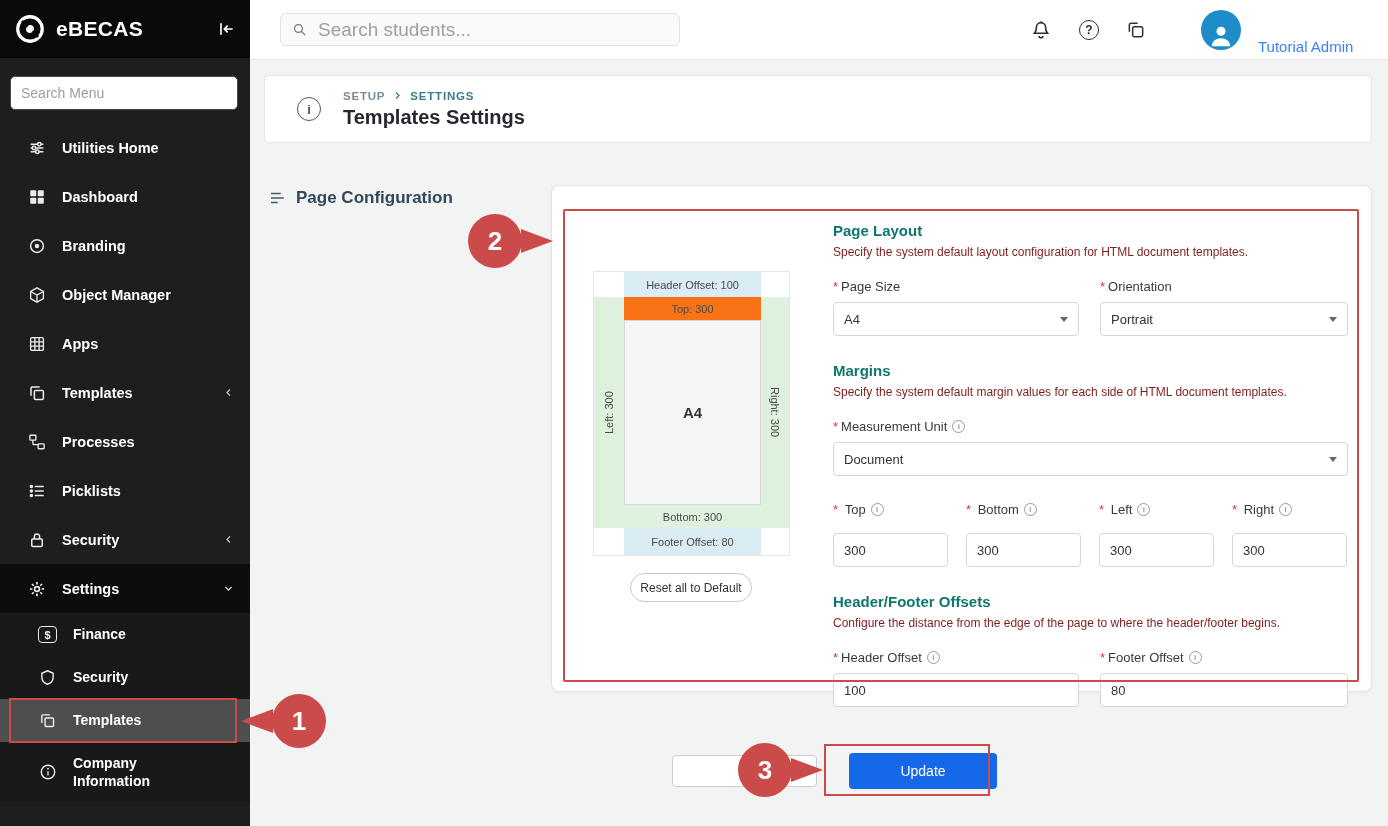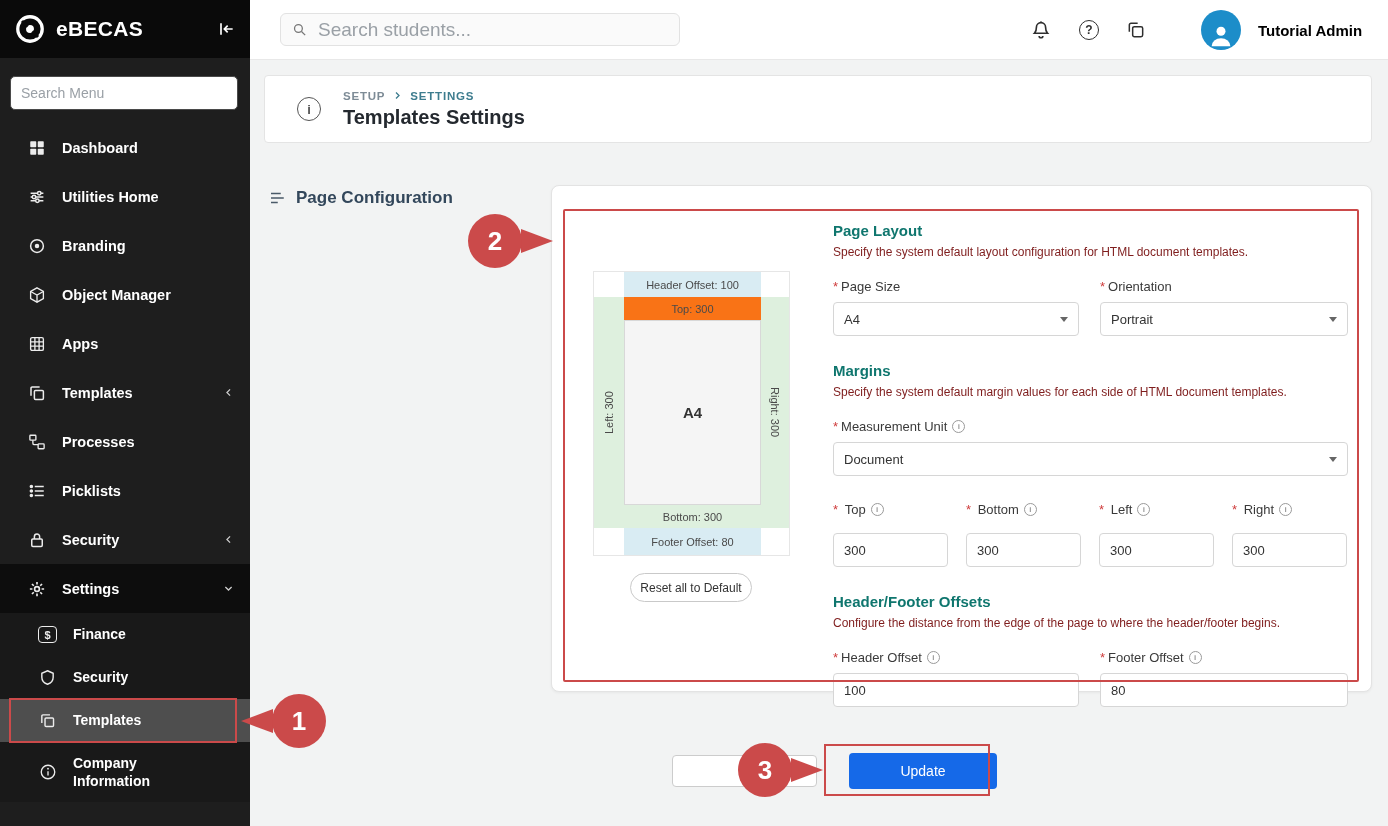--- a/index.html
+++ b/index.html
@@ -30,21 +30,21 @@
   .glyphbox{display:flex;align-items:center;justify-content:center;border:1.8px solid #ececec;color:#ececec;font-weight:700}
   .fin-ico{width:17px;height:17px;border-radius:4px;font-size:11px}
 
   
   .topbar{position:absolute;left:250px;top:0;width:1138px;height:60px;background:#fff;border-bottom:1px solid #e8e8e8;z-index:1}
   .tb-search{position:absolute;left:30px;top:13px;width:400px;height:33px;background:#fafafa;border:1px solid #e2e2e2;border-radius:6px;display:flex;align-items:center;padding:0 10px;gap:8px}
   .tb-search input{border:none;background:transparent;outline:none;font-size:19px;flex:1;color:#4c1d95;font-family:Liberation Sans, sans-serif}
   .tb-ico{position:absolute;top:16px;width:28px;height:28px;display:flex;align-items:center;justify-content:center;cursor:pointer}
   .help-circle{width:20px;height:20px;border:1.8px solid #2f2f2f;border-radius:50%;display:flex;align-items:center;justify-content:center;font-size:12px;font-weight:700;color:#2f2f2f}
   .avatar{position:absolute;left:951px;top:10px;width:40px;height:40px;border-radius:50%;background:#1c8dc9;display:flex;align-items:flex-end;justify-content:center;overflow:hidden;cursor:pointer}
-  .tb-name{position:absolute;left:1008px;top:0;height:60px;display:flex;align-items:center;font-weight:700;font-size:15px;color:#000000}
+  .tb-name{position:absolute;left:1008px;top:16px;height:60px;display:flex;align-items:center;font-weight:400;font-size:15px;color:#3b82f6}
 
   
   .content{position:absolute;left:250px;top:60px;width:1138px;height:766px}
   .bc-card{position:absolute;left:14px;top:15px;width:1108px;height:68px;background:#fff;border:1px solid #e4e4e4;border-radius:4px;display:flex;align-items:center;padding-left:32px;gap:22px}
   .bc-info{width:24px;height:24px;border-radius:50%;border:1.8px solid #555;color:#555;display:flex;align-items:center;justify-content:center;font-size:13px;font-weight:700}
   .bc-crumbs{display:flex;align-items:center;gap:8px;font-size:11.5px;letter-spacing:.8px;font-weight:700}
   .bc-l1{color:#7d8b96}.bc-l2{color:#3d7c8e}
   .bc-title{font-size:20px;color:#24292f;font-weight:600;margin-top:4px}
   .sec-label{position:absolute;left:18px;top:128px;display:flex;align-items:center;gap:10px;color:#33475b;font-size:17px;font-weight:700}
 
@@ -113,39 +113,39 @@
       </span>
     </div>
 
     <div class="sb-search">
       <input placeholder="Search Menu" style="">
     </div>
 
     <nav class="sb-menu">
       <div class="mi">
         <span class="ico">
+            <svg width="18" height="18" viewBox="0 0 24 24" fill="none" stroke="currentColor" stroke-width="2">
+              <path d="M3.5 7h17M3.5 12h17M3.5 17h17"></path>
+              <circle cx="15" cy="7" r="2.3" fill="#1e1e1e"></circle>
+              <circle cx="8" cy="12" r="2.3" fill="#1e1e1e"></circle>
+              <circle cx="12.5" cy="17" r="2.3" fill="#1e1e1e"></circle>
+            </svg>
+          </span>
+        <span class="lbl">Utilities Home</span>
+      </div>
+      <div class="mi">
+        <span class="ico">
             <svg width="18" height="18" viewBox="0 0 24 24" fill="currentColor">
               <rect x="3" y="3" width="8" height="8" rx="1"></rect>
               <rect x="13" y="3" width="8" height="8" rx="1"></rect>
               <rect x="3" y="13" width="8" height="8" rx="1"></rect>
               <rect x="13" y="13" width="8" height="8" rx="1"></rect>
             </svg>
           </span>
         <span class="lbl">Dashboard</span>
-      </div>
-      <div class="mi">
-        <span class="ico">
-            <svg width="18" height="18" viewBox="0 0 24 24" fill="none" stroke="currentColor" stroke-width="2">
-              <path d="M3.5 7h17M3.5 12h17M3.5 17h17"></path>
-              <circle cx="15" cy="7" r="2.3" fill="#1e1e1e"></circle>
-              <circle cx="8" cy="12" r="2.3" fill="#1e1e1e"></circle>
-              <circle cx="12.5" cy="17" r="2.3" fill="#1e1e1e"></circle>
-            </svg>
-          </span>
-        <span class="lbl">Utilities Home</span>
       </div>
       <div class="mi">
         <span class="ico">
             <svg width="18" height="18" viewBox="0 0 24 24" fill="none" stroke="currentColor" stroke-width="2">
               <circle cx="12" cy="12" r="8.5"></circle>
               <circle cx="12" cy="12" r="3" fill="currentColor" stroke="none"></circle>
             </svg>
           </span>
         <span class="lbl">Branding</span>
       </div>

